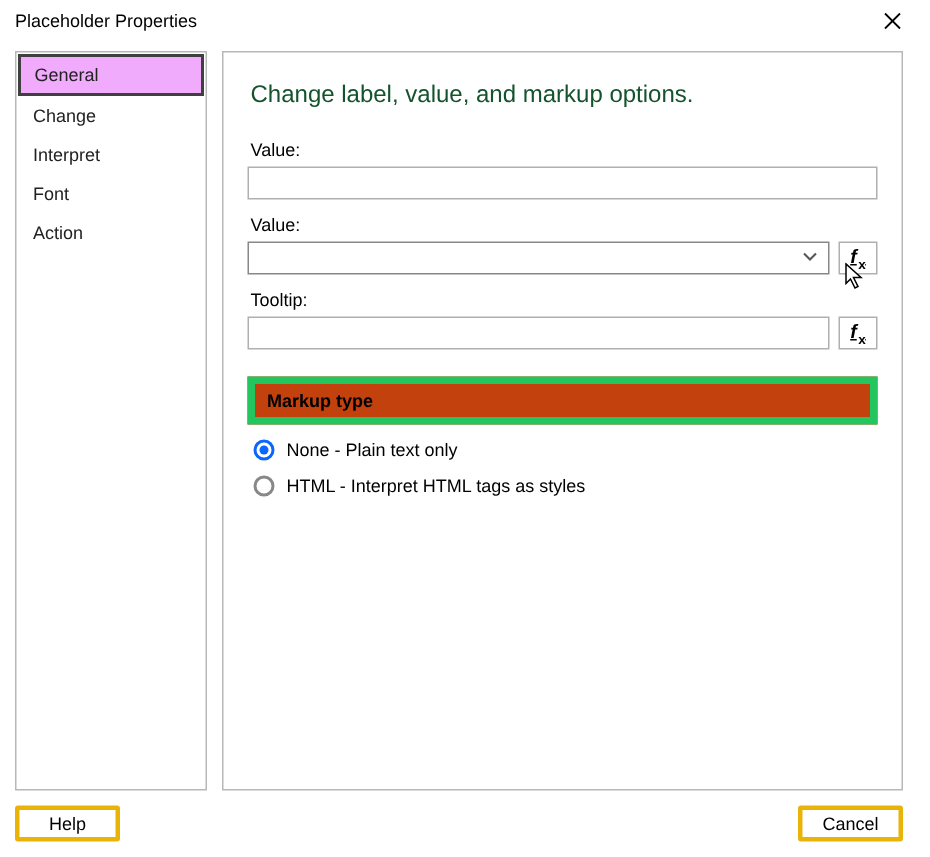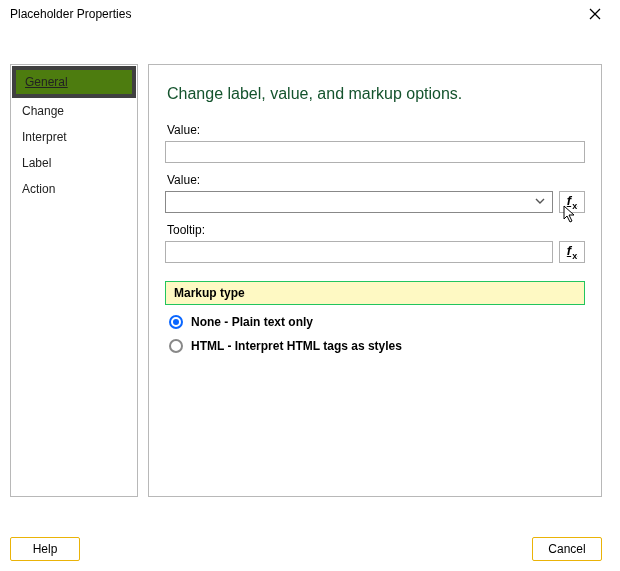--- a/index.html
+++ b/index.html
@@ -1,43 +1,43 @@
 <!DOCTYPE html>
 <html><head>
 <meta charset="utf-8">
 <style>
   * { box-sizing: border-box; font-family: "Segoe UI", Arial, sans-serif; }
   body { margin: 0; padding: 0; background: #fff; width: 620px; height: 571px; overflow: hidden; font-size: 12px; color: #000; }
-  .dialog { width: 612px; height: 571px; display: flex; flex-direction: column; gap: 30px; }
+  .dialog { width: 612px; height: 571px; display: flex; flex-direction: column; }
   .titlebar { display: flex; align-items: center; padding: 6px 8px 6px 10px; height: 28px; }
   .titlebar .title { flex: 1; font-size: 12px; }
   .titlebar .close { width: 18px; height: 18px; display: flex; align-items: center; justify-content: center; cursor: pointer; }
   .body { flex: 1; display: flex; padding: 6px 10px 4px 10px; gap: 10px; min-height: 0; }
   .sidebar { width: 128px; border: 1px solid #b8b8b8; background: #fff; padding: 1px; }
   .sidebar-item { padding: 6px 10px; cursor: pointer; font-size: 12px; color: #222; }
-  .sidebar-item.active { background: #4d7c0f; border: 4px solid #404040; padding: 5px 9px; text-decoration: underline; }
+  .sidebar-item.active { background: #f0abfc; border: 2px solid #404040; padding: 5px 9px; }
   .main { flex: 1; border: 1px solid #b8b8b8; padding: 14px 16px 14px 16px; overflow: auto; }
   .heading { font-size: 16px; margin: 6px 0 20px 2px; color: #14532d; }
   .field-row { margin-bottom: 10px; }
   .field-label { display: block; margin: 2px 0 4px 2px; font-size: 12px; }
   .input-line { display: flex; align-items: center; gap: 6px; }
   .text-input { flex: 1; height: 22px; border: 1px solid #b0b0b0; padding: 2px 4px; font-size: 12px; background: #fff; }
   .combo { flex: 1; height: 22px; border: 1px solid #888; background: #fff; position: relative; display: flex; align-items: center; padding: 0 4px; }
   .combo .chev { position: absolute; right: 6px; top: 3px; }
   .fx-btn { width: 26px; height: 22px; border: 1px solid #b0b0b0; background: #fff; display: flex; align-items: center; justify-content: center; cursor: pointer; font-style: italic; font-weight: bold; font-family: "Times New Roman", serif; font-size: 13px; text-decoration: underline; }
   .fx-btn sub { font-style: normal; font-size: 9px; font-weight: bold; margin-left: 1px; }
-  .section-header { background: #fef9c3; border: 1px solid #22c55e; padding: 4px 8px; font-weight: 600; margin: 18px 0 10px 0; font-size: 12px; }
-  .radio-row { display: flex; align-items: center; gap: 8px; margin: 6px 0 10px 4px; cursor: pointer; font-weight: bold; }
+  .section-header { background: #c2410c; border: 5px solid #22c55e; padding: 4px 8px; font-weight: 600; margin: 18px 0 10px 0; font-size: 12px; }
+  .radio-row { display: flex; align-items: center; gap: 8px; margin: 6px 0 10px 4px; cursor: pointer; }
   .radio-outer { width: 14px; height: 14px; border-radius: 50%; display: flex; align-items: center; justify-content: center; }
   .radio-outer.sel { border: 2px solid #0a66ff; }
   .radio-outer.unsel { border: 2px solid #888; }
   .radio-inner { width: 6px; height: 6px; border-radius: 50%; background: #0a66ff; }
   .footer { display: flex; align-items: center; padding: 6px 10px 10px 10px; gap: 10px; }
   .footer .spacer { flex: 1; }
-  .btn { min-width: 70px; height: 24px; border: 1px solid #eab308; background: #fff; display: flex; align-items: center; justify-content: center; cursor: pointer; font-size: 12px; border-radius: 2px; }
+  .btn { min-width: 70px; height: 24px; border: 3px solid #eab308; background: #fff; display: flex; align-items: center; justify-content: center; cursor: pointer; font-size: 12px; border-radius: 2px; }
   .cursor { position: absolute; }
 </style>
 </head>
 <body>
 
 <div class="dialog">
 
   <div class="titlebar">
     <span class="title">Placeholder Properties</span>
     <div class="close">
@@ -54,21 +54,21 @@
       <div class="sidebar-item active">
         <span>General</span>
       </div>
       <div class="sidebar-item">
         <span>Change</span>
       </div>
       <div class="sidebar-item">
         <span>Interpret</span>
       </div>
       <div class="sidebar-item">
-        <span>Label</span>
+        <span>Font</span>
       </div>
       <div class="sidebar-item">
         <span>Action</span>
       </div>
     </div>
 
     <div class="main">
       <div class="heading">Change label, value, and markup options.</div>
 
       <div class="field-row">

